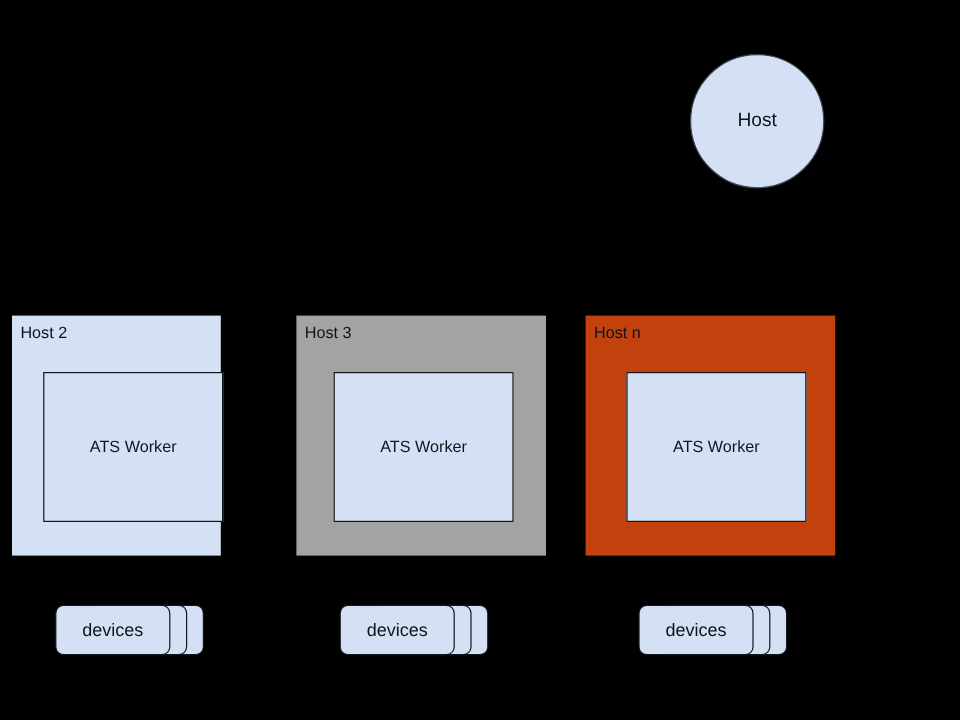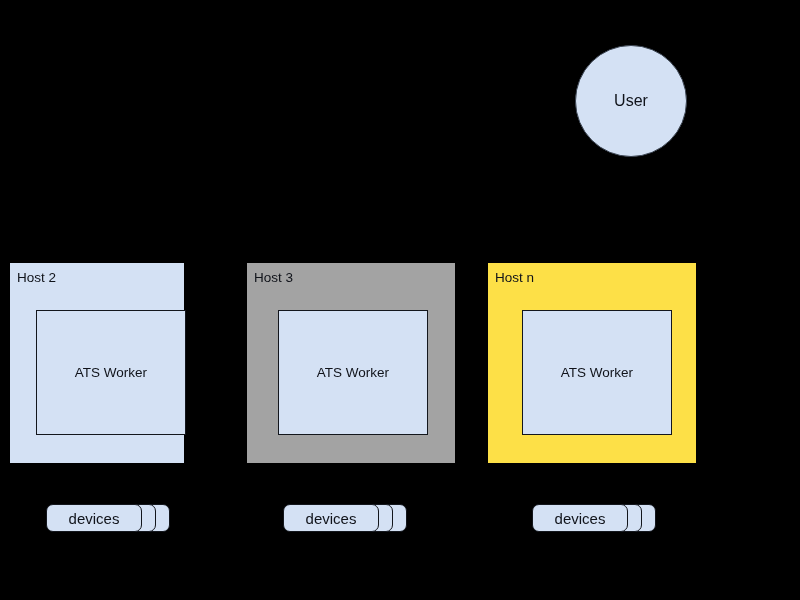--- a/index.html
+++ b/index.html
@@ -83,21 +83,21 @@
   
   .devices-stack {
     position: absolute;
     width: 124px;
     height: 38px;
   }
   .devices-card {
     position: absolute;
     top: 0;
     width: 96px;
-    height: 28px;
+    height: 42px;
     background: #d4e1f4;
     border: 1px solid #13161c;
     border-radius: 7px;
     box-sizing: border-box;
   }
   .devices-card.back2 { left: 28px; }
   .devices-card.back1 { left: 14px; }
   .devices-card.front {
     left: 0px;
     display: flex;
@@ -111,38 +111,38 @@
     white-space: nowrap;
   }
 </style>
 </head>
 <body>
 
 <div class="canvas">
 
 
   <div class="user-circle" style="left: 575px; top: 45px; width: 112px; height: 112px; background: rgb(212, 225, 244);">
-    <span class="user-label">User</span>
+    <span class="user-label">Host</span>
   </div>
 
   <div class="host-box" id="host-2-box" style="left: 10px; top: 263px; width: 174px; height: 200px; background: rgb(212, 225, 244);">
     <span class="host-label">Host 2</span>
     <div class="comp-box" id="host-2-comp" style="left: 26px; top: 47px; width: 150px; height: 125px; background: rgb(212, 225, 244);">
       <span class="comp-label">ATS Worker</span>
     </div>
   </div>
 
   <div class="host-box" id="host-3-box" style="left: 247px; top: 263px; width: 208px; height: 200px; background: #a3a3a3;">
     <span class="host-label">Host 3</span>
     <div class="comp-box" id="host-3-comp" style="left: 31px; top: 47px; width: 150px; height: 125px; background: rgb(212, 225, 244);">
       <span class="comp-label">ATS Worker</span>
     </div>
   </div>
 
-  <div class="host-box" id="host-n-box" style="left: 488px; top: 263px; width: 208px; height: 200px; background: #fde047;">
+  <div class="host-box" id="host-n-box" style="left: 488px; top: 263px; width: 208px; height: 200px; background: #c2410c;">
     <span class="host-label">Host n</span>
     <div class="comp-box" id="host-n-comp" style="left: 34px; top: 47px; width: 150px; height: 125px; background: rgb(212, 225, 244);">
       <span class="comp-label">ATS Worker</span>
     </div>
   </div>
 
   <div class="devices-stack" id="devices-2" style="left: 46px; top: 504px;">
     <div class="devices-card back2" style="background: rgb(212, 225, 244);"></div>
     <div class="devices-card back1" style="background: rgb(212, 225, 244);"></div>
     <div class="devices-card front" style="background: rgb(212, 225, 244);">

